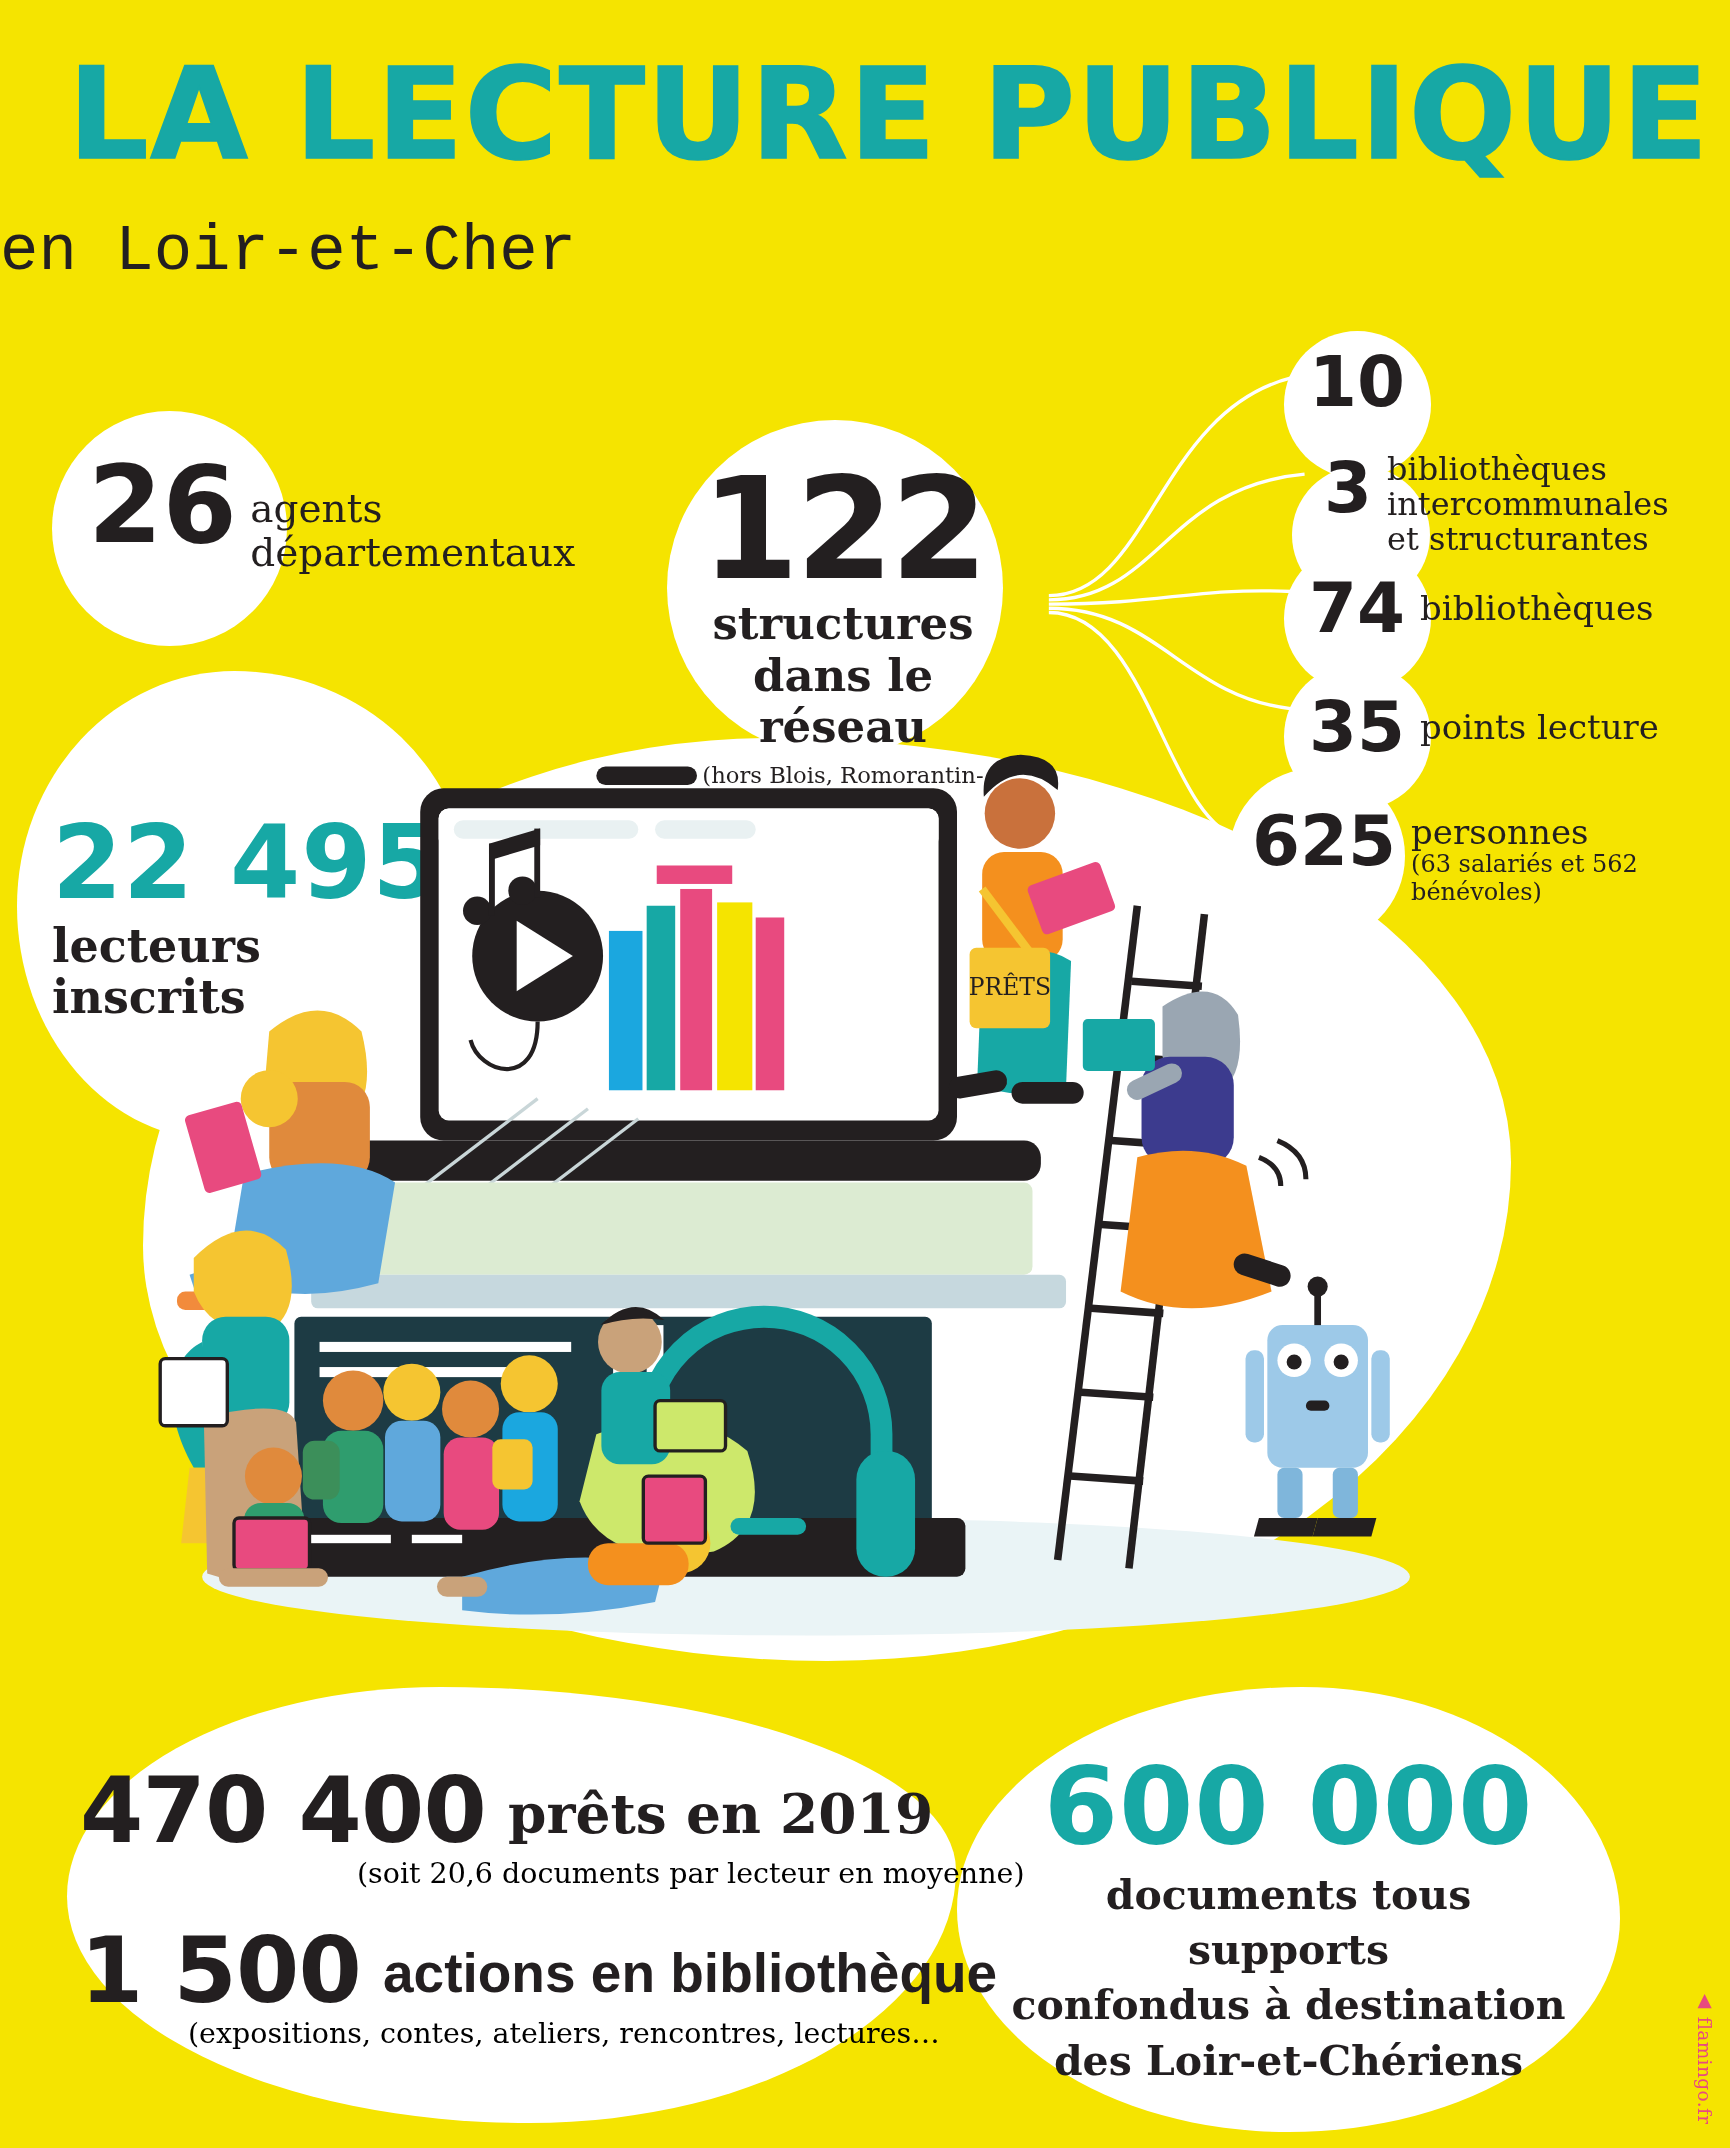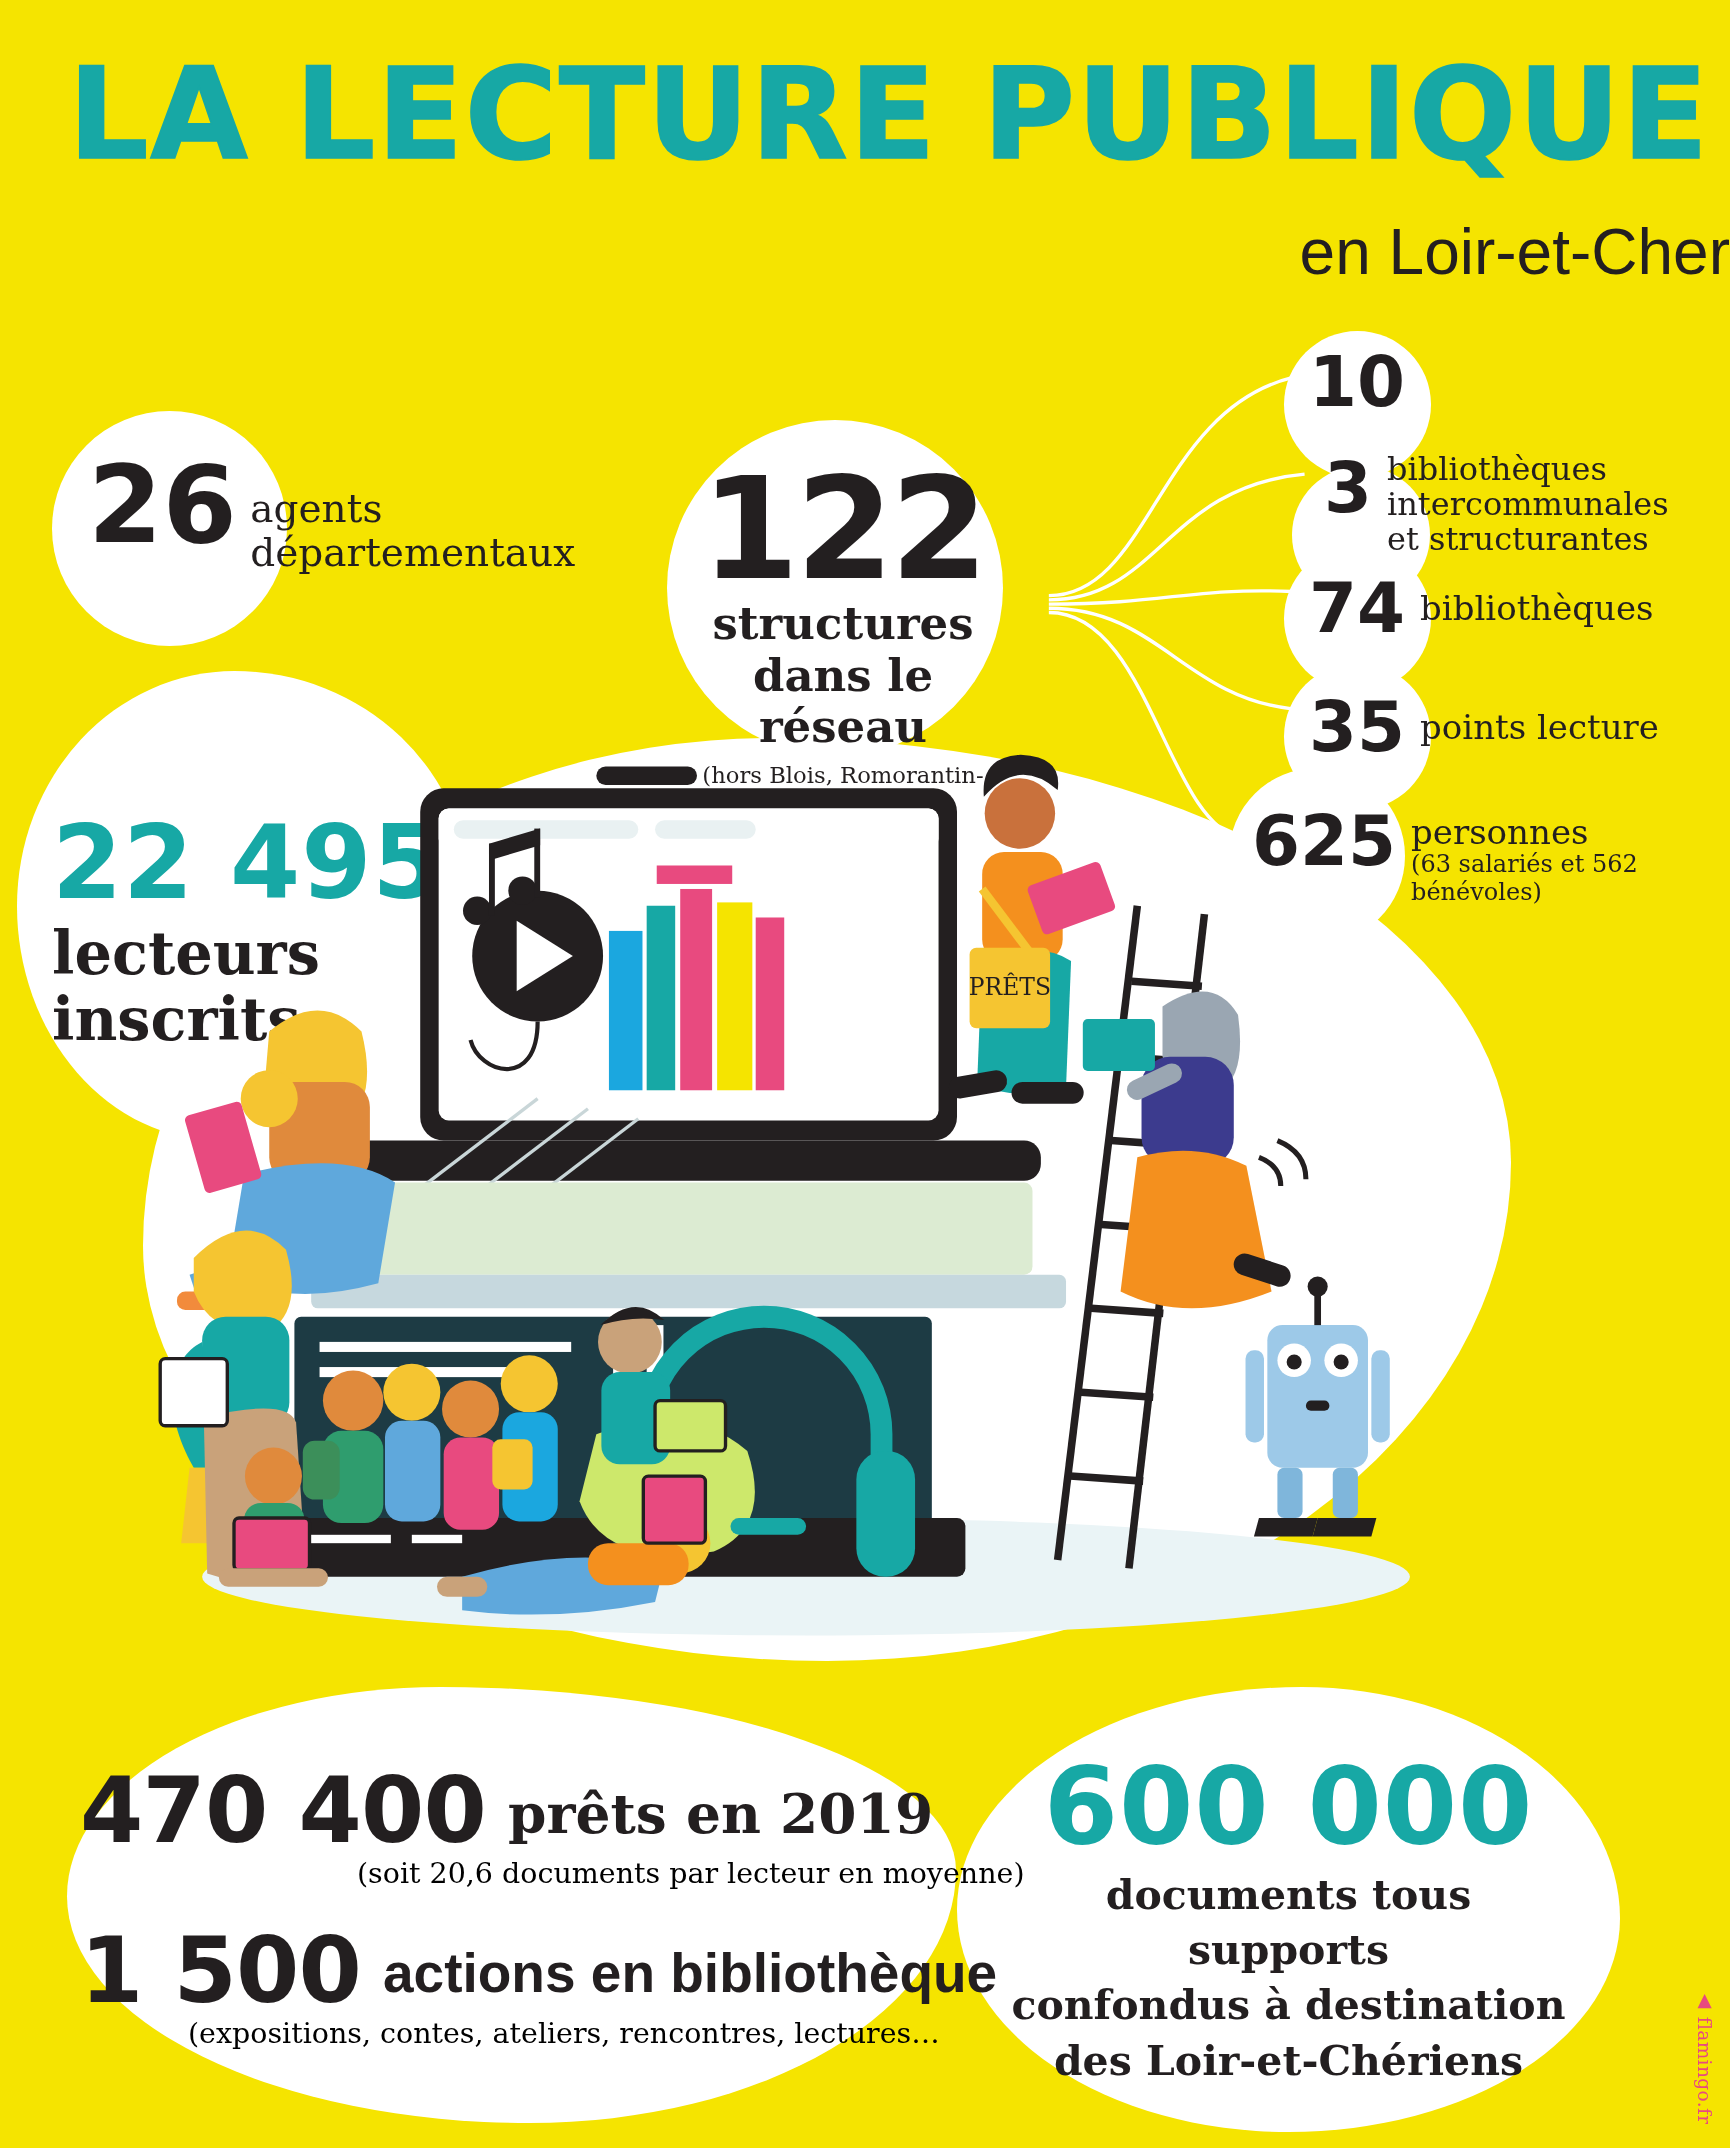--- a/index.html
+++ b/index.html
@@ -20,22 +20,22 @@
     font-weight:bold;
     font-size:126px;
     letter-spacing:1.7px;
     color:#17A8A5;
     line-height:1;
     padding-left:48px;
     -webkit-text-stroke:1.7px #17A8A5;
   }
   .subtitle{
     position:absolute;left:0;right:0;top:220px;
-    text-align:right;
-    font-family:Liberation Sans, sans-serif;
+    text-align:left;
+    font-family:Liberation Mono, monospace;
     font-size:64px;
     color:#231F20;
     line-height:1;
   }
 
   
   .blob{position:absolute;background:#FFFFFF;border-radius:50%;}
 
   #blob-agents{left:52px;top:411px;width:235px;height:235px;}
   #blob-structures{left:667px;top:420px;width:336px;height:336px;}
@@ -76,21 +76,21 @@
   }
   #stat-structures .lbl-note{
     font-family:"DejaVu Serif", serif;font-size:22.7px;color:#231F20;
     line-height:1.2;margin-top:8.4px;
   }
 
   
   #stat-readers{position:absolute;left:52px;top:818px;width:394px;text-align:left;}
   #stat-readers .num{font-size:101px;color:#17A8A5;letter-spacing:0.8px;}
   #stat-readers .lbl{
-    font-family:"DejaVu Serif", serif;font-weight:bold;font-size:59px;margin-top:11.7px;
+    font-family:"DejaVu Serif", serif;font-weight:bold;font-size:46px;margin-top:11.7px;
   }
 
   
   .rstat{position:absolute;display:flex;align-items:flex-start;}
   .rstat .num{font-size:69px;}
   .rstat .lbl{font-size:34px;margin-left:15px;}
 
   #rs-10{left:1309px;top:351px;}
   #rs-10 .lbl{margin-top:-1.7px;}
   #rs-3{left:1324px;top:457px;}

